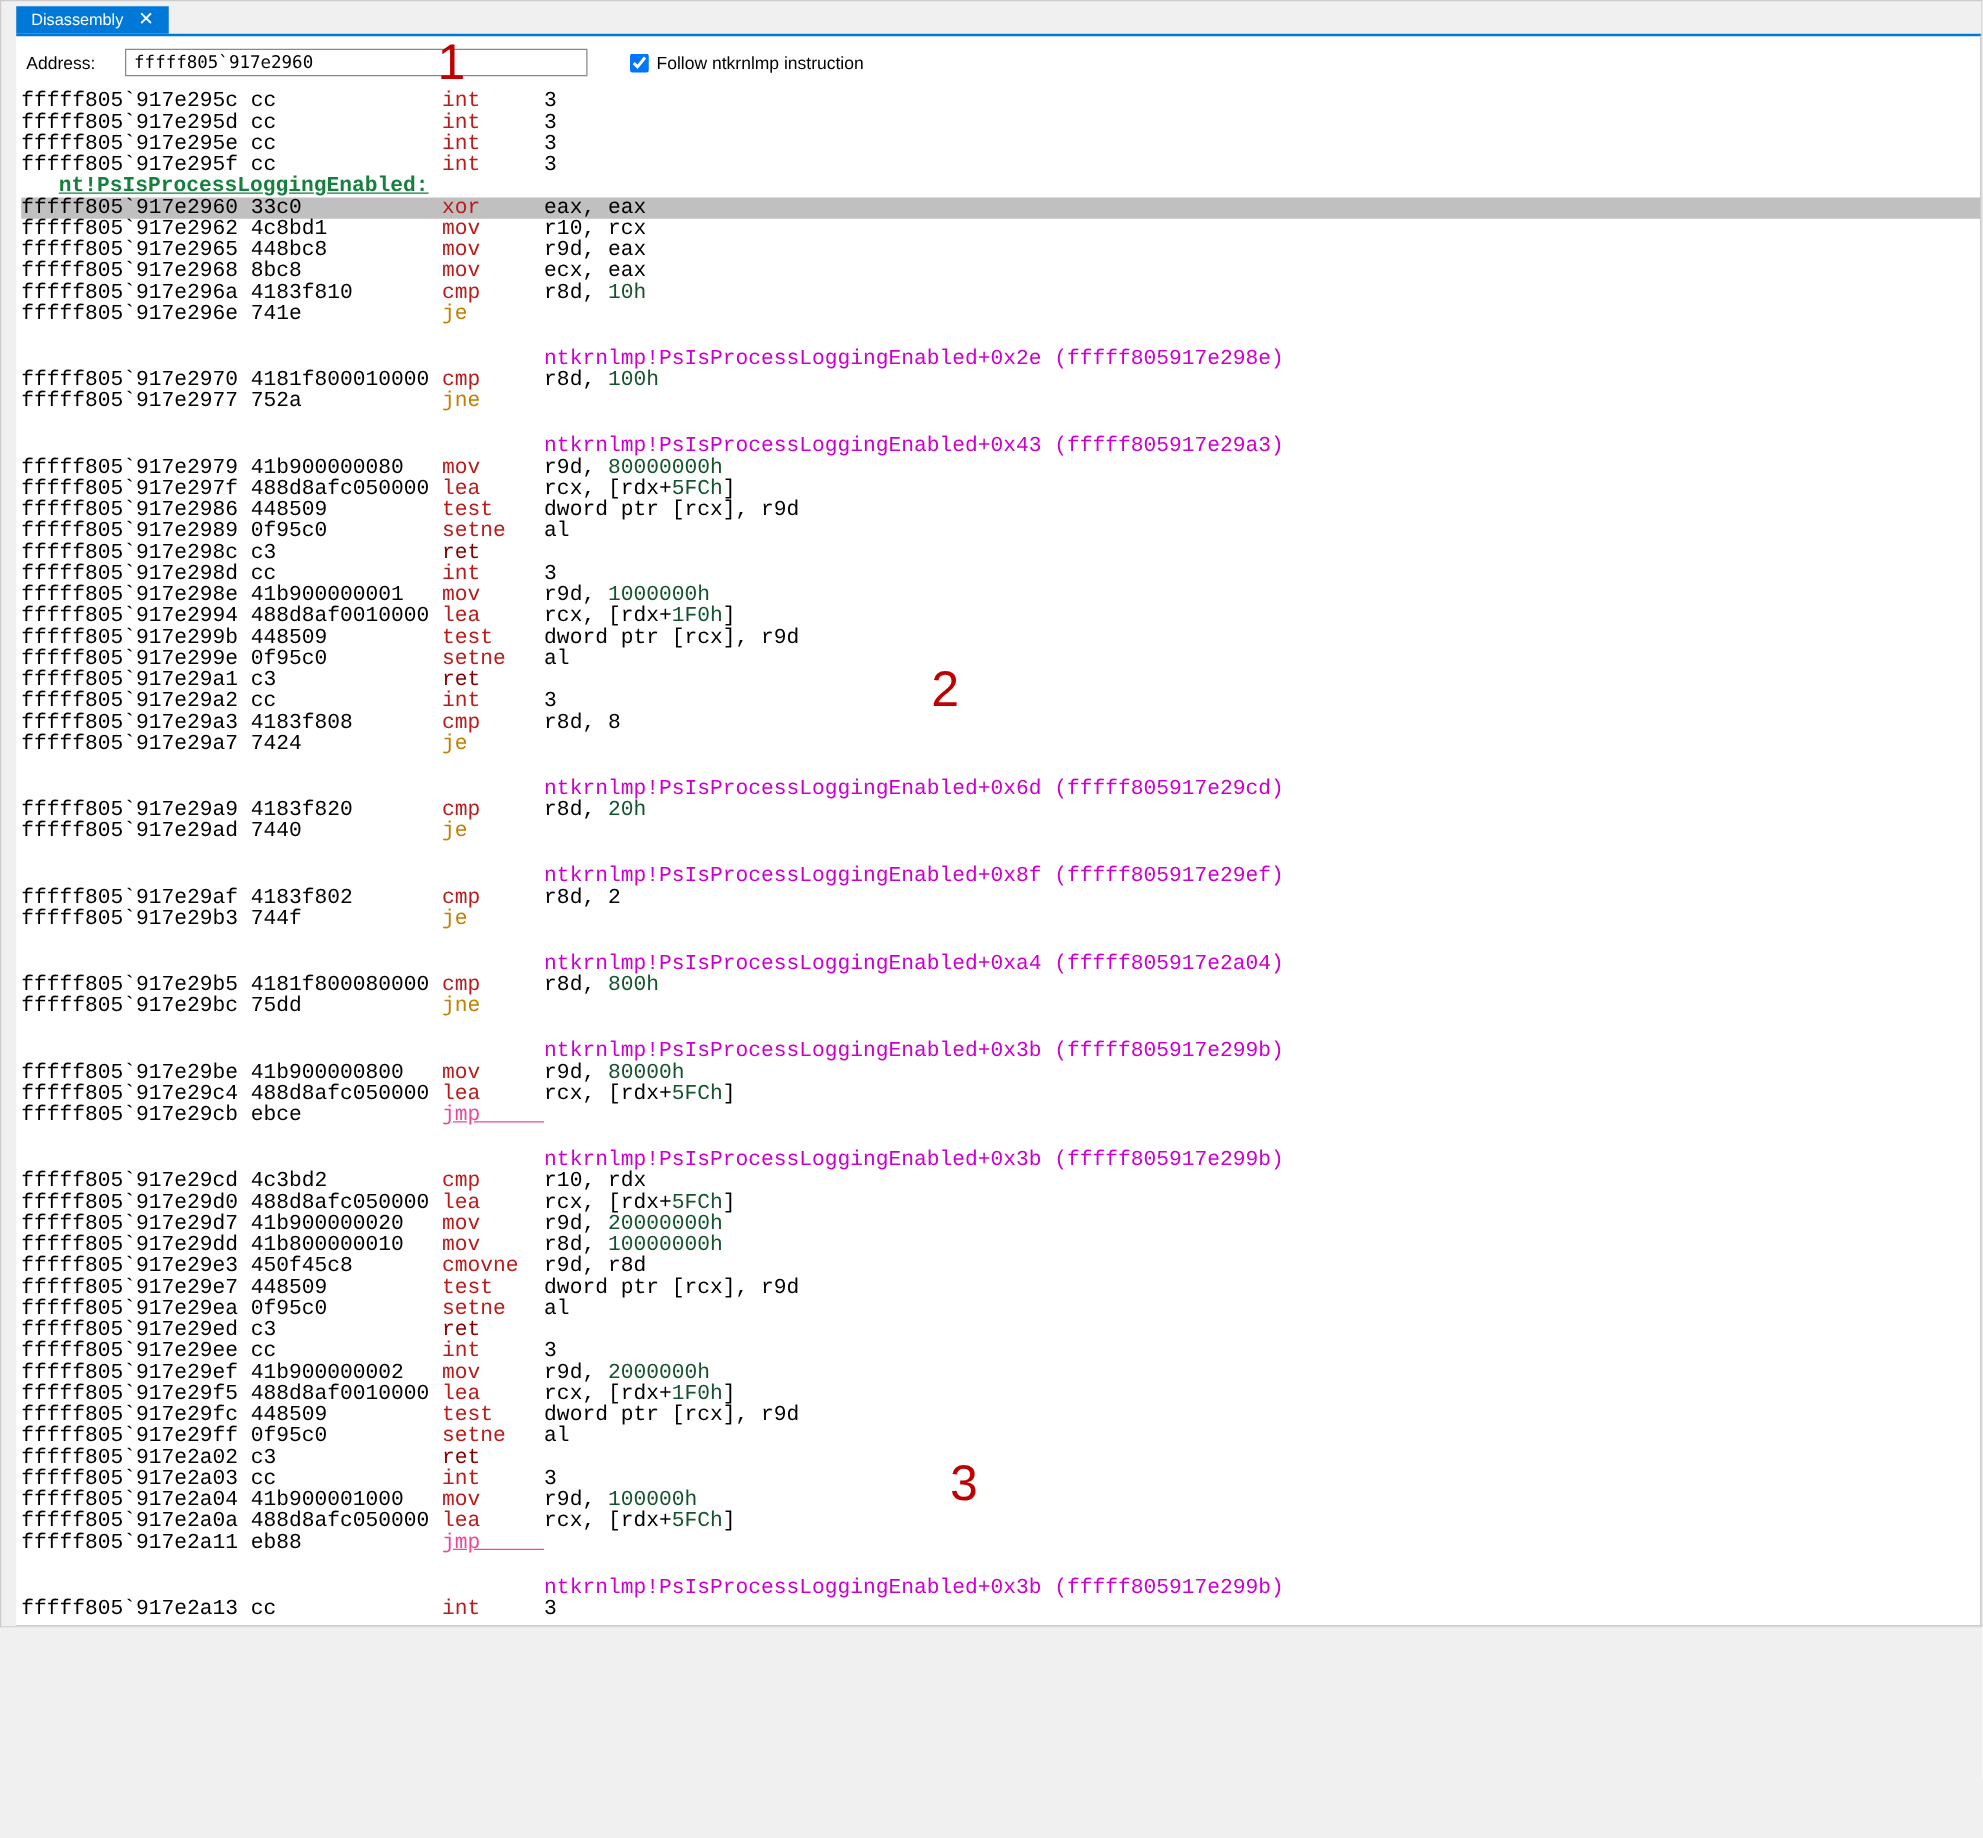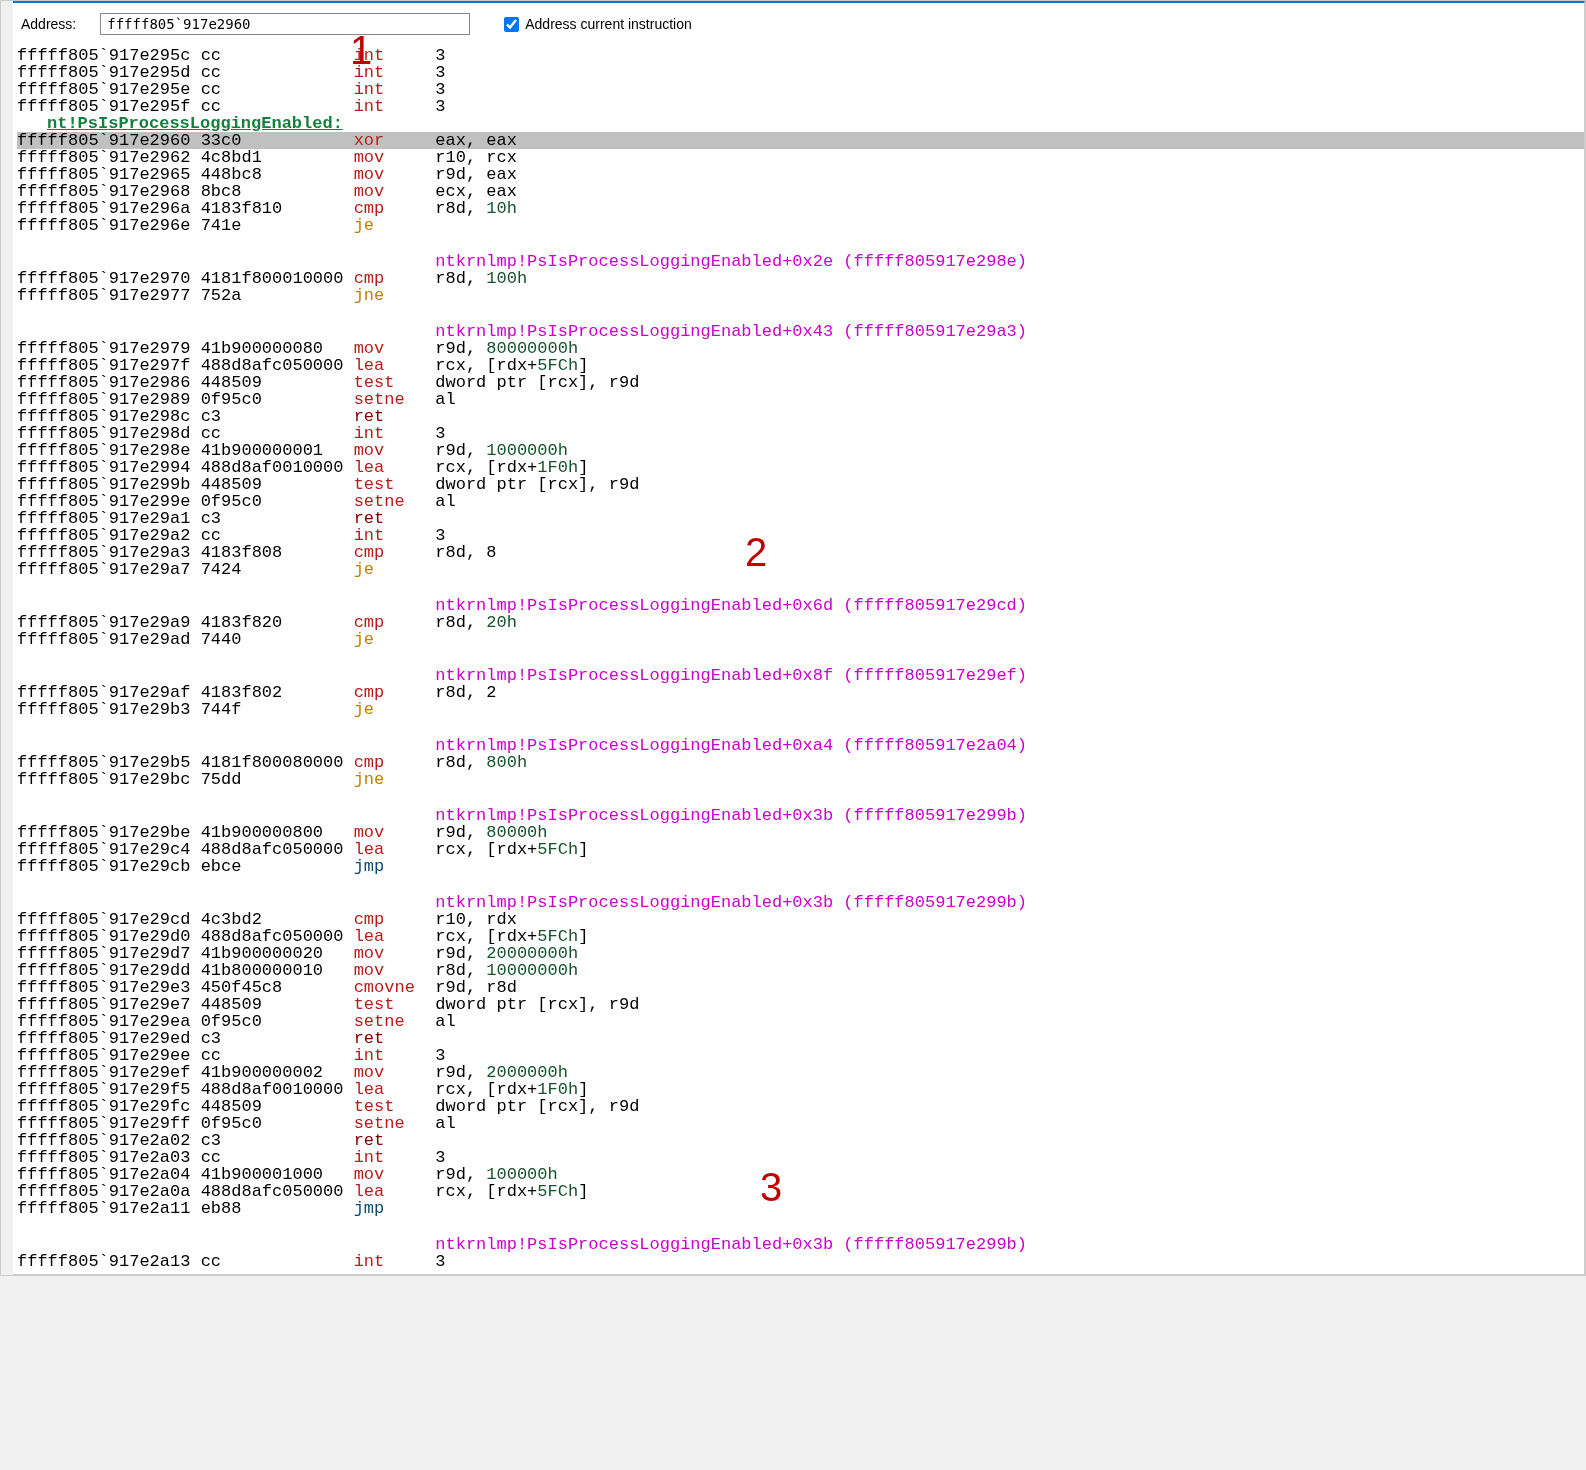--- a/index.html
+++ b/index.html
@@ -66,45 +66,51 @@
     position: relative;
     padding-left: 4px;
   }
   .line { display:flex; }
   .selected { background: #c0c0c0; }
   .addr { color: #000; }
   .bytes { color: #000; }
   .mnem { color: #b91c1c; }
   .mnem-ret { color: #800000; }
   .mnem-jcc { color: #c08000; }
-  .mnem-jmp { color: #0c4a6e; }
+  .mnem-jmp { color: #ec4899; text-decoration: underline; }
   .optxt { color: #000; }
   .num { color: #14532d; }
   .sym { color: #cc00cc; margin-top: 36px; }
   .symhdr { color: #15803d; font-weight: bold; text-decoration: underline; margin-left: 30px;}
   .ann {
     position:absolute;
     color:#c00000;
     font-family:"Segoe UI",sans-serif;
     font-size:40px;
     font-weight:400;
   }
 </style>
 </head>
 <body>
 
 <div class="outer">
+  <div class="tabstrip">
+    <div class="tab">
+      <span>Disassembly</span>
+      <span class="close">✕</span>
+    </div>
+  </div>
 
   <div class="panel">
     <div class="toolbar">
       <label>Address:</label>
       <input class="address-input" value="fffff805`917e2960" style="">
       <div class="chk-wrap">
         <input type="checkbox" checked="" style="">
-        <label>Address current instruction</label>
+        <label>Follow ntkrnlmp instruction</label>
       </div>
     </div>
 
     <div class="code" id="code"><div class="line"><span class="addr">fffff805`917e295c </span><span class="bytes">cc             </span><span class="mnem">int     </span><span class="optxt">3</span></div><div class="line"><span class="addr">fffff805`917e295d </span><span class="bytes">cc             </span><span class="mnem">int     </span><span class="optxt">3</span></div><div class="line"><span class="addr">fffff805`917e295e </span><span class="bytes">cc             </span><span class="mnem">int     </span><span class="optxt">3</span></div><div class="line"><span class="addr">fffff805`917e295f </span><span class="bytes">cc             </span><span class="mnem">int     </span><span class="optxt">3</span></div><div class="line"><span class="symhdr">nt!PsIsProcessLoggingEnabled:</span></div><div class="line selected"><span class="addr">fffff805`917e2960 </span><span class="bytes">33c0           </span><span class="mnem">xor     </span><span class="optxt">eax, eax</span></div><div class="line"><span class="addr">fffff805`917e2962 </span><span class="bytes">4c8bd1         </span><span class="mnem">mov     </span><span class="optxt">r10, rcx</span></div><div class="line"><span class="addr">fffff805`917e2965 </span><span class="bytes">448bc8         </span><span class="mnem">mov     </span><span class="optxt">r9d, eax</span></div><div class="line"><span class="addr">fffff805`917e2968 </span><span class="bytes">8bc8           </span><span class="mnem">mov     </span><span class="optxt">ecx, eax</span></div><div class="line"><span class="addr">fffff805`917e296a </span><span class="bytes">4183f810       </span><span class="mnem">cmp     </span><span class="optxt">r8d, </span><span class="num">10h</span></div><div class="line"><span class="addr">fffff805`917e296e </span><span class="bytes">741e           </span><span class="mnem-jcc">je      </span><span class="sym">ntkrnlmp!PsIsProcessLoggingEnabled+0x2e (fffff805917e298e)</span></div><div class="line"><span class="addr">fffff805`917e2970 </span><span class="bytes">4181f800010000 </span><span class="mnem">cmp     </span><span class="optxt">r8d, </span><span class="num">100h</span></div><div class="line"><span class="addr">fffff805`917e2977 </span><span class="bytes">752a           </span><span class="mnem-jcc">jne     </span><span class="sym">ntkrnlmp!PsIsProcessLoggingEnabled+0x43 (fffff805917e29a3)</span></div><div class="line"><span class="addr">fffff805`917e2979 </span><span class="bytes">41b900000080   </span><span class="mnem">mov     </span><span class="optxt">r9d, </span><span class="num">80000000h</span></div><div class="line"><span class="addr">fffff805`917e297f </span><span class="bytes">488d8afc050000 </span><span class="mnem">lea     </span><span class="optxt">rcx, [rdx+</span><span class="num">5FCh</span><span class="optxt">]</span></div><div class="line"><span class="addr">fffff805`917e2986 </span><span class="bytes">448509         </span><span class="mnem">test    </span><span class="optxt">dword ptr [rcx], r9d</span></div><div class="line"><span class="addr">fffff805`917e2989 </span><span class="bytes">0f95c0         </span><span class="mnem">setne   </span><span class="optxt">al</span></div><div class="line"><span class="addr">fffff805`917e298c </span><span class="bytes">c3             </span><span class="mnem-ret">ret     </span></div><div class="line"><span class="addr">fffff805`917e298d </span><span class="bytes">cc             </span><span class="mnem">int     </span><span class="optxt">3</span></div><div class="line"><span class="addr">fffff805`917e298e </span><span class="bytes">41b900000001   </span><span class="mnem">mov     </span><span class="optxt">r9d, </span><span class="num">1000000h</span></div><div class="line"><span class="addr">fffff805`917e2994 </span><span class="bytes">488d8af0010000 </span><span class="mnem">lea     </span><span class="optxt">rcx, [rdx+</span><span class="num">1F0h</span><span class="optxt">]</span></div><div class="line"><span class="addr">fffff805`917e299b </span><span class="bytes">448509         </span><span class="mnem">test    </span><span class="optxt">dword ptr [rcx], r9d</span></div><div class="line"><span class="addr">fffff805`917e299e </span><span class="bytes">0f95c0         </span><span class="mnem">setne   </span><span class="optxt">al</span></div><div class="line"><span class="addr">fffff805`917e29a1 </span><span class="bytes">c3             </span><span class="mnem-ret">ret     </span></div><div class="line"><span class="addr">fffff805`917e29a2 </span><span class="bytes">cc             </span><span class="mnem">int     </span><span class="optxt">3</span></div><div class="line"><span class="addr">fffff805`917e29a3 </span><span class="bytes">4183f808       </span><span class="mnem">cmp     </span><span class="optxt">r8d, 8</span></div><div class="line"><span class="addr">fffff805`917e29a7 </span><span class="bytes">7424           </span><span class="mnem-jcc">je      </span><span class="sym">ntkrnlmp!PsIsProcessLoggingEnabled+0x6d (fffff805917e29cd)</span></div><div class="line"><span class="addr">fffff805`917e29a9 </span><span class="bytes">4183f820       </span><span class="mnem">cmp     </span><span class="optxt">r8d, </span><span class="num">20h</span></div><div class="line"><span class="addr">fffff805`917e29ad </span><span class="bytes">7440           </span><span class="mnem-jcc">je      </span><span class="sym">ntkrnlmp!PsIsProcessLoggingEnabled+0x8f (fffff805917e29ef)</span></div><div class="line"><span class="addr">fffff805`917e29af </span><span class="bytes">4183f802       </span><span class="mnem">cmp     </span><span class="optxt">r8d, 2</span></div><div class="line"><span class="addr">fffff805`917e29b3 </span><span class="bytes">744f           </span><span class="mnem-jcc">je      </span><span class="sym">ntkrnlmp!PsIsProcessLoggingEnabled+0xa4 (fffff805917e2a04)</span></div><div class="line"><span class="addr">fffff805`917e29b5 </span><span class="bytes">4181f800080000 </span><span class="mnem">cmp     </span><span class="optxt">r8d, </span><span class="num">800h</span></div><div class="line"><span class="addr">fffff805`917e29bc </span><span class="bytes">75dd           </span><span class="mnem-jcc">jne     </span><span class="sym">ntkrnlmp!PsIsProcessLoggingEnabled+0x3b (fffff805917e299b)</span></div><div class="line"><span class="addr">fffff805`917e29be </span><span class="bytes">41b900000800   </span><span class="mnem">mov     </span><span class="optxt">r9d, </span><span class="num">80000h</span></div><div class="line"><span class="addr">fffff805`917e29c4 </span><span class="bytes">488d8afc050000 </span><span class="mnem">lea     </span><span class="optxt">rcx, [rdx+</span><span class="num">5FCh</span><span class="optxt">]</span></div><div class="line"><span class="addr">fffff805`917e29cb </span><span class="bytes">ebce           </span><span class="mnem-jmp">jmp     </span><span class="sym">ntkrnlmp!PsIsProcessLoggingEnabled+0x3b (fffff805917e299b)</span></div><div class="line"><span class="addr">fffff805`917e29cd </span><span class="bytes">4c3bd2         </span><span class="mnem">cmp     </span><span class="optxt">r10, rdx</span></div><div class="line"><span class="addr">fffff805`917e29d0 </span><span class="bytes">488d8afc050000 </span><span class="mnem">lea     </span><span class="optxt">rcx, [rdx+</span><span class="num">5FCh</span><span class="optxt">]</span></div><div class="line"><span class="addr">fffff805`917e29d7 </span><span class="bytes">41b900000020   </span><span class="mnem">mov     </span><span class="optxt">r9d, </span><span class="num">20000000h</span></div><div class="line"><span class="addr">fffff805`917e29dd </span><span class="bytes">41b800000010   </span><span class="mnem">mov     </span><span class="optxt">r8d, </span><span class="num">10000000h</span></div><div class="line"><span class="addr">fffff805`917e29e3 </span><span class="bytes">450f45c8       </span><span class="mnem">cmovne  </span><span class="optxt">r9d, r8d</span></div><div class="line"><span class="addr">fffff805`917e29e7 </span><span class="bytes">448509         </span><span class="mnem">test    </span><span class="optxt">dword ptr [rcx], r9d</span></div><div class="line"><span class="addr">fffff805`917e29ea </span><span class="bytes">0f95c0         </span><span class="mnem">setne   </span><span class="optxt">al</span></div><div class="line"><span class="addr">fffff805`917e29ed </span><span class="bytes">c3             </span><span class="mnem-ret">ret     </span></div><div class="line"><span class="addr">fffff805`917e29ee </span><span class="bytes">cc             </span><span class="mnem">int     </span><span class="optxt">3</span></div><div class="line"><span class="addr">fffff805`917e29ef </span><span class="bytes">41b900000002   </span><span class="mnem">mov     </span><span class="optxt">r9d, </span><span class="num">2000000h</span></div><div class="line"><span class="addr">fffff805`917e29f5 </span><span class="bytes">488d8af0010000 </span><span class="mnem">lea     </span><span class="optxt">rcx, [rdx+</span><span class="num">1F0h</span><span class="optxt">]</span></div><div class="line"><span class="addr">fffff805`917e29fc </span><span class="bytes">448509         </span><span class="mnem">test    </span><span class="optxt">dword ptr [rcx], r9d</span></div><div class="line"><span class="addr">fffff805`917e29ff </span><span class="bytes">0f95c0         </span><span class="mnem">setne   </span><span class="optxt">al</span></div><div class="line"><span class="addr">fffff805`917e2a02 </span><span class="bytes">c3             </span><span class="mnem-ret">ret     </span></div><div class="line"><span class="addr">fffff805`917e2a03 </span><span class="bytes">cc             </span><span class="mnem">int     </span><span class="optxt">3</span></div><div class="line"><span class="addr">fffff805`917e2a04 </span><span class="bytes">41b900001000   </span><span class="mnem">mov     </span><span class="optxt">r9d, </span><span class="num">100000h</span></div><div class="line"><span class="addr">fffff805`917e2a0a </span><span class="bytes">488d8afc050000 </span><span class="mnem">lea     </span><span class="optxt">rcx, [rdx+</span><span class="num">5FCh</span><span class="optxt">]</span></div><div class="line"><span class="addr">fffff805`917e2a11 </span><span class="bytes">eb88           </span><span class="mnem-jmp">jmp     </span><span class="sym">ntkrnlmp!PsIsProcessLoggingEnabled+0x3b (fffff805917e299b)</span></div><div class="line"><span class="addr">fffff805`917e2a13 </span><span class="bytes">cc             </span><span class="mnem">int     </span><span class="optxt">3</span></div></div>
   </div>
 </div>
 
 <div class="ann" style="top: 28px; left: 350px;">1</div>
 <div class="ann" style="top: 530px; left: 745px;">2</div>
 <div class="ann" style="top: 1165px; left: 760px;">3</div>

